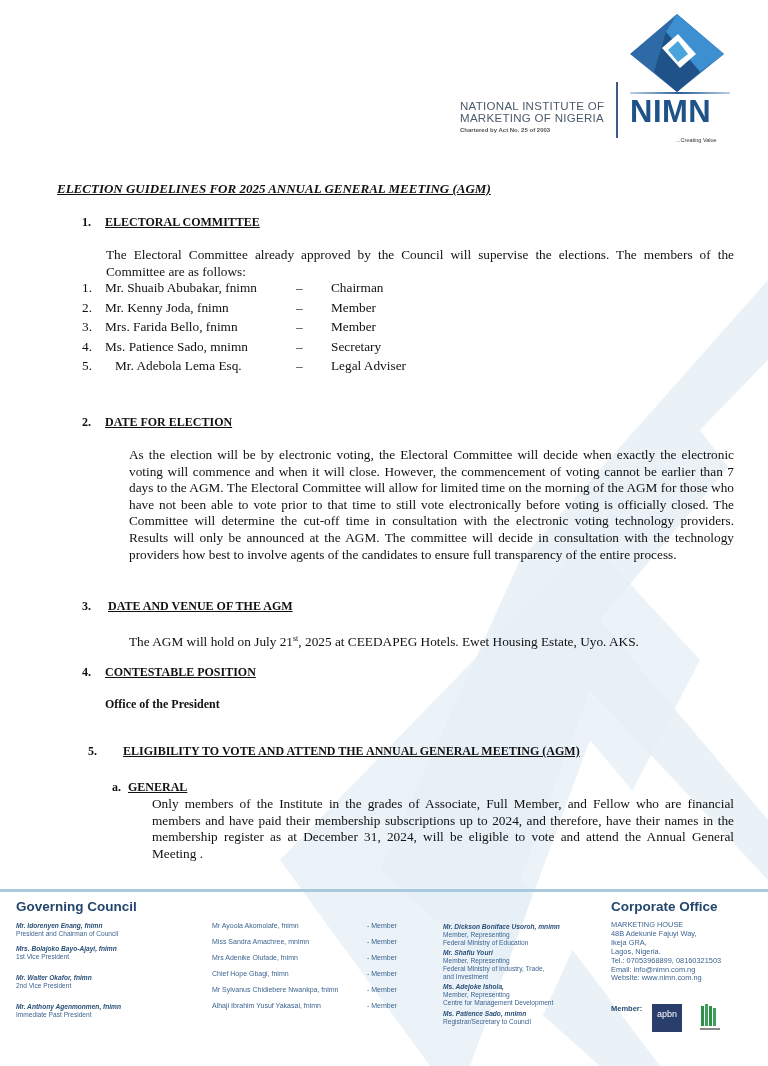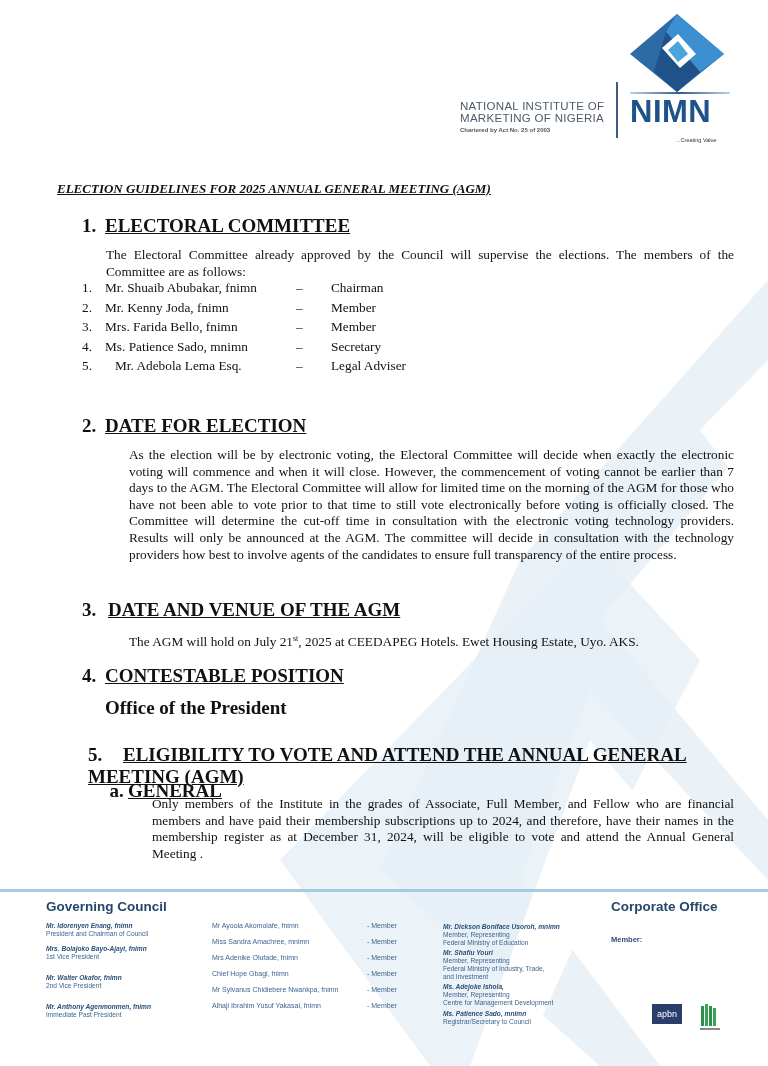--- a/index.html
+++ b/index.html
@@ -11,35 +11,35 @@
   .logo-text { left:460px; top:100px; width:150px; text-align:left; font-family:"Liberation Sans", sans-serif; color:#4c5a6a; }
   .logo-text .l1 { font-size:11.5px; letter-spacing:0.3px; line-height:12px; }
   .logo-text .l3 { font-size:6px; font-weight:bold; color:#555; margin-top:3px; }
   .logo-divider { left:616px; top:82px; width:1.5px; height:56px; background:#3b5d85; }
   .logo-mark { left:626px; top:14px; width:102px; height:80px; }
   .nimn { left:630px; top:94px; font-family:"Liberation Sans", sans-serif; font-weight:bold; font-size:31px; color:#1f5288; letter-spacing:0.5px; }
   .nimn-bar { left:630px; top:92px; width:100px; height:2px; background:linear-gradient(90deg,#bcd0e4,#2b5f96,#bcd0e4); }
   .tagline { left:676px; top:137px; font-family:"Liberation Sans", sans-serif; font-size:5.5px; color:#333; }
   
   .doc-title { left:57px; top:181px; font-size:13px; font-weight:bold; text-decoration:underline;font-style:italic; }
-  .sec-h { font-size:19px; font-weight:bold; }
+  .sec-h { font-size:12px; font-weight:bold; }
   .sec-h .num { display:inline-block; }
   .sec-h .txt { text-decoration:underline; }
   .p { font-size:13.3px; line-height:16.6px; text-align:justify;margin-left:24px; }
   .committee-row { position:absolute; font-size:13.3px; }
   .committee-row span { position:absolute; white-space:nowrap; }
   
   .footer-line { left:0; top:889px; width:768px; height:3px; background:#a9c9dc; }
   .ft { font-family:"Liberation Sans", sans-serif; color:#2a4f77; }
   .ft-h { font-size:13.5px; font-weight:bold; color:#24466c; }
   .ft-name { font-size:6.6px; font-weight:bold; font-style:italic; color:#2a4f77; line-height:8px; }
   .ft-role { font-size:6.6px; color:#3d6590; line-height:8px; }
   .ft-mem { font-size:7px; color:#3d6590; position:absolute; white-space:nowrap; }
   .addr { font-size:7.4px; color:#3d6590; line-height:8.9px; }
-  .apbn { left:652px; top:1004px; width:30px; height:20px; background:#2a3e6b; color:#fff; font-family:"Liberation Sans", sans-serif; font-size:9px; text-align:center; line-height:20px; }
+  .apbn { left:652px; top:1004px; width:30px; height:28px; background:#2a3e6b; color:#fff; font-family:"Liberation Sans", sans-serif; font-size:9px; text-align:center; line-height:20px; }
   .logo2 { left:698px; top:1002px; width:24px; height:32px; background:#fff; }
 </style>
 </head>
 <body>
 
 <svg class="wm" viewBox="0 0 768 1066" preserveAspectRatio="none">
   <polygon points="520,560 768,280 768,420 600,620 768,820 768,1066 600,1066 380,870 " fill="#eaf1f7"></polygon>
   <polygon points="590,690 768,880 768,1066 660,1066 520,880 " fill="#ffffff"></polygon>
   <polygon points="280,860 590,540 700,660 490,1066 430,1066 " fill="#e8f0f7" opacity="0.85"></polygon>
   <polygon points="590,740 640,800 520,1066 470,1066" fill="#ffffff"></polygon>
@@ -123,21 +123,21 @@
 <div class="layer sec-h" style="left:88px; top:744px;">
   <span class="num" style="width:35px;">5.</span><span class="txt">ELIGIBILITY TO VOTE AND ATTEND THE ANNUAL GENERAL MEETING (AGM)</span>
 </div>
 <div class="layer sec-h" style="left:105px; top:780px;text-align:center;">
   <span class="num" style="width:23px;">a.</span><span class="txt">GENERAL</span>
 </div>
 <div class="layer p" style="left:128px; top:796px; width:582px;">Only members of the Institute in the grades of Associate, Full Member, and Fellow who are financial members and have paid their membership subscriptions up to 2024, and therefore, have their names in the membership register as at December 31, 2024, will be eligible to vote and attend the Annual General Meeting .</div>
 
 <div class="layer footer-line"></div>
 
-<div class="layer ft" style="left:46px; top:899px; width:170px;">
+<div class="layer ft" style="left:16px; top:899px; width:170px;">
   <div class="ft-h">Governing Council</div>
   <div style="margin-top:8px;">
     <div class="ft-name">Mr. Idorenyen Enang, fnimn</div>
     <div class="ft-role">President and Chairman of Council</div>
   </div>
   <div style="margin-top:7px;">
     <div class="ft-name">Mrs. Bolajoko Bayo-Ajayi, fnimn</div>
     <div class="ft-role">1st Vice President</div>
   </div>
   <div style="margin-top:13px;">
@@ -183,20 +183,29 @@
     <div class="ft-role">Centre for Management Development</div>
   </div>
   <div style="margin-top:3px;">
     <div class="ft-name">Ms. Patience Sado, mnimn</div>
     <div class="ft-role">Registrar/Secretary to Council</div>
   </div>
 </div>
 
 <div class="layer ft" style="left:611px; top:899px; width:155px;">
   <div class="ft-h">Corporate Office</div>
+  <div class="addr" style="margin-top:7px;">
+    <div>MARKETING HOUSE</div>
+    <div>48B Adekunle Fajuyi Way,</div>
+    <div>Ikeja GRA,</div>
+    <div>Lagos, Nigeria.</div>
+    <div>Tel.: 07053968899, 08160321503</div>
+    <div>Email: info@nimn.com.ng</div>
+    <div>Website: www.nimn.com.ng</div>
+  </div>
   <div class="ft-name" style="font-style:normal; font-size:7.5px; margin-top:22px;">Member:</div>
 </div>
 <div class="layer apbn">apbn</div>
 <svg class="layer logo2" viewBox="0 0 24 32">
   <rect x="3" y="4" width="3" height="20" fill="#2f8f4a"></rect>
   <rect x="7" y="2" width="3" height="22" fill="#3aa35a"></rect>
   <rect x="11" y="4" width="3" height="20" fill="#2f8f4a"></rect>
   <rect x="15" y="6" width="3" height="18" fill="#3aa35a"></rect>
   <rect x="2" y="26" width="20" height="2" fill="#888"></rect>
 </svg>

